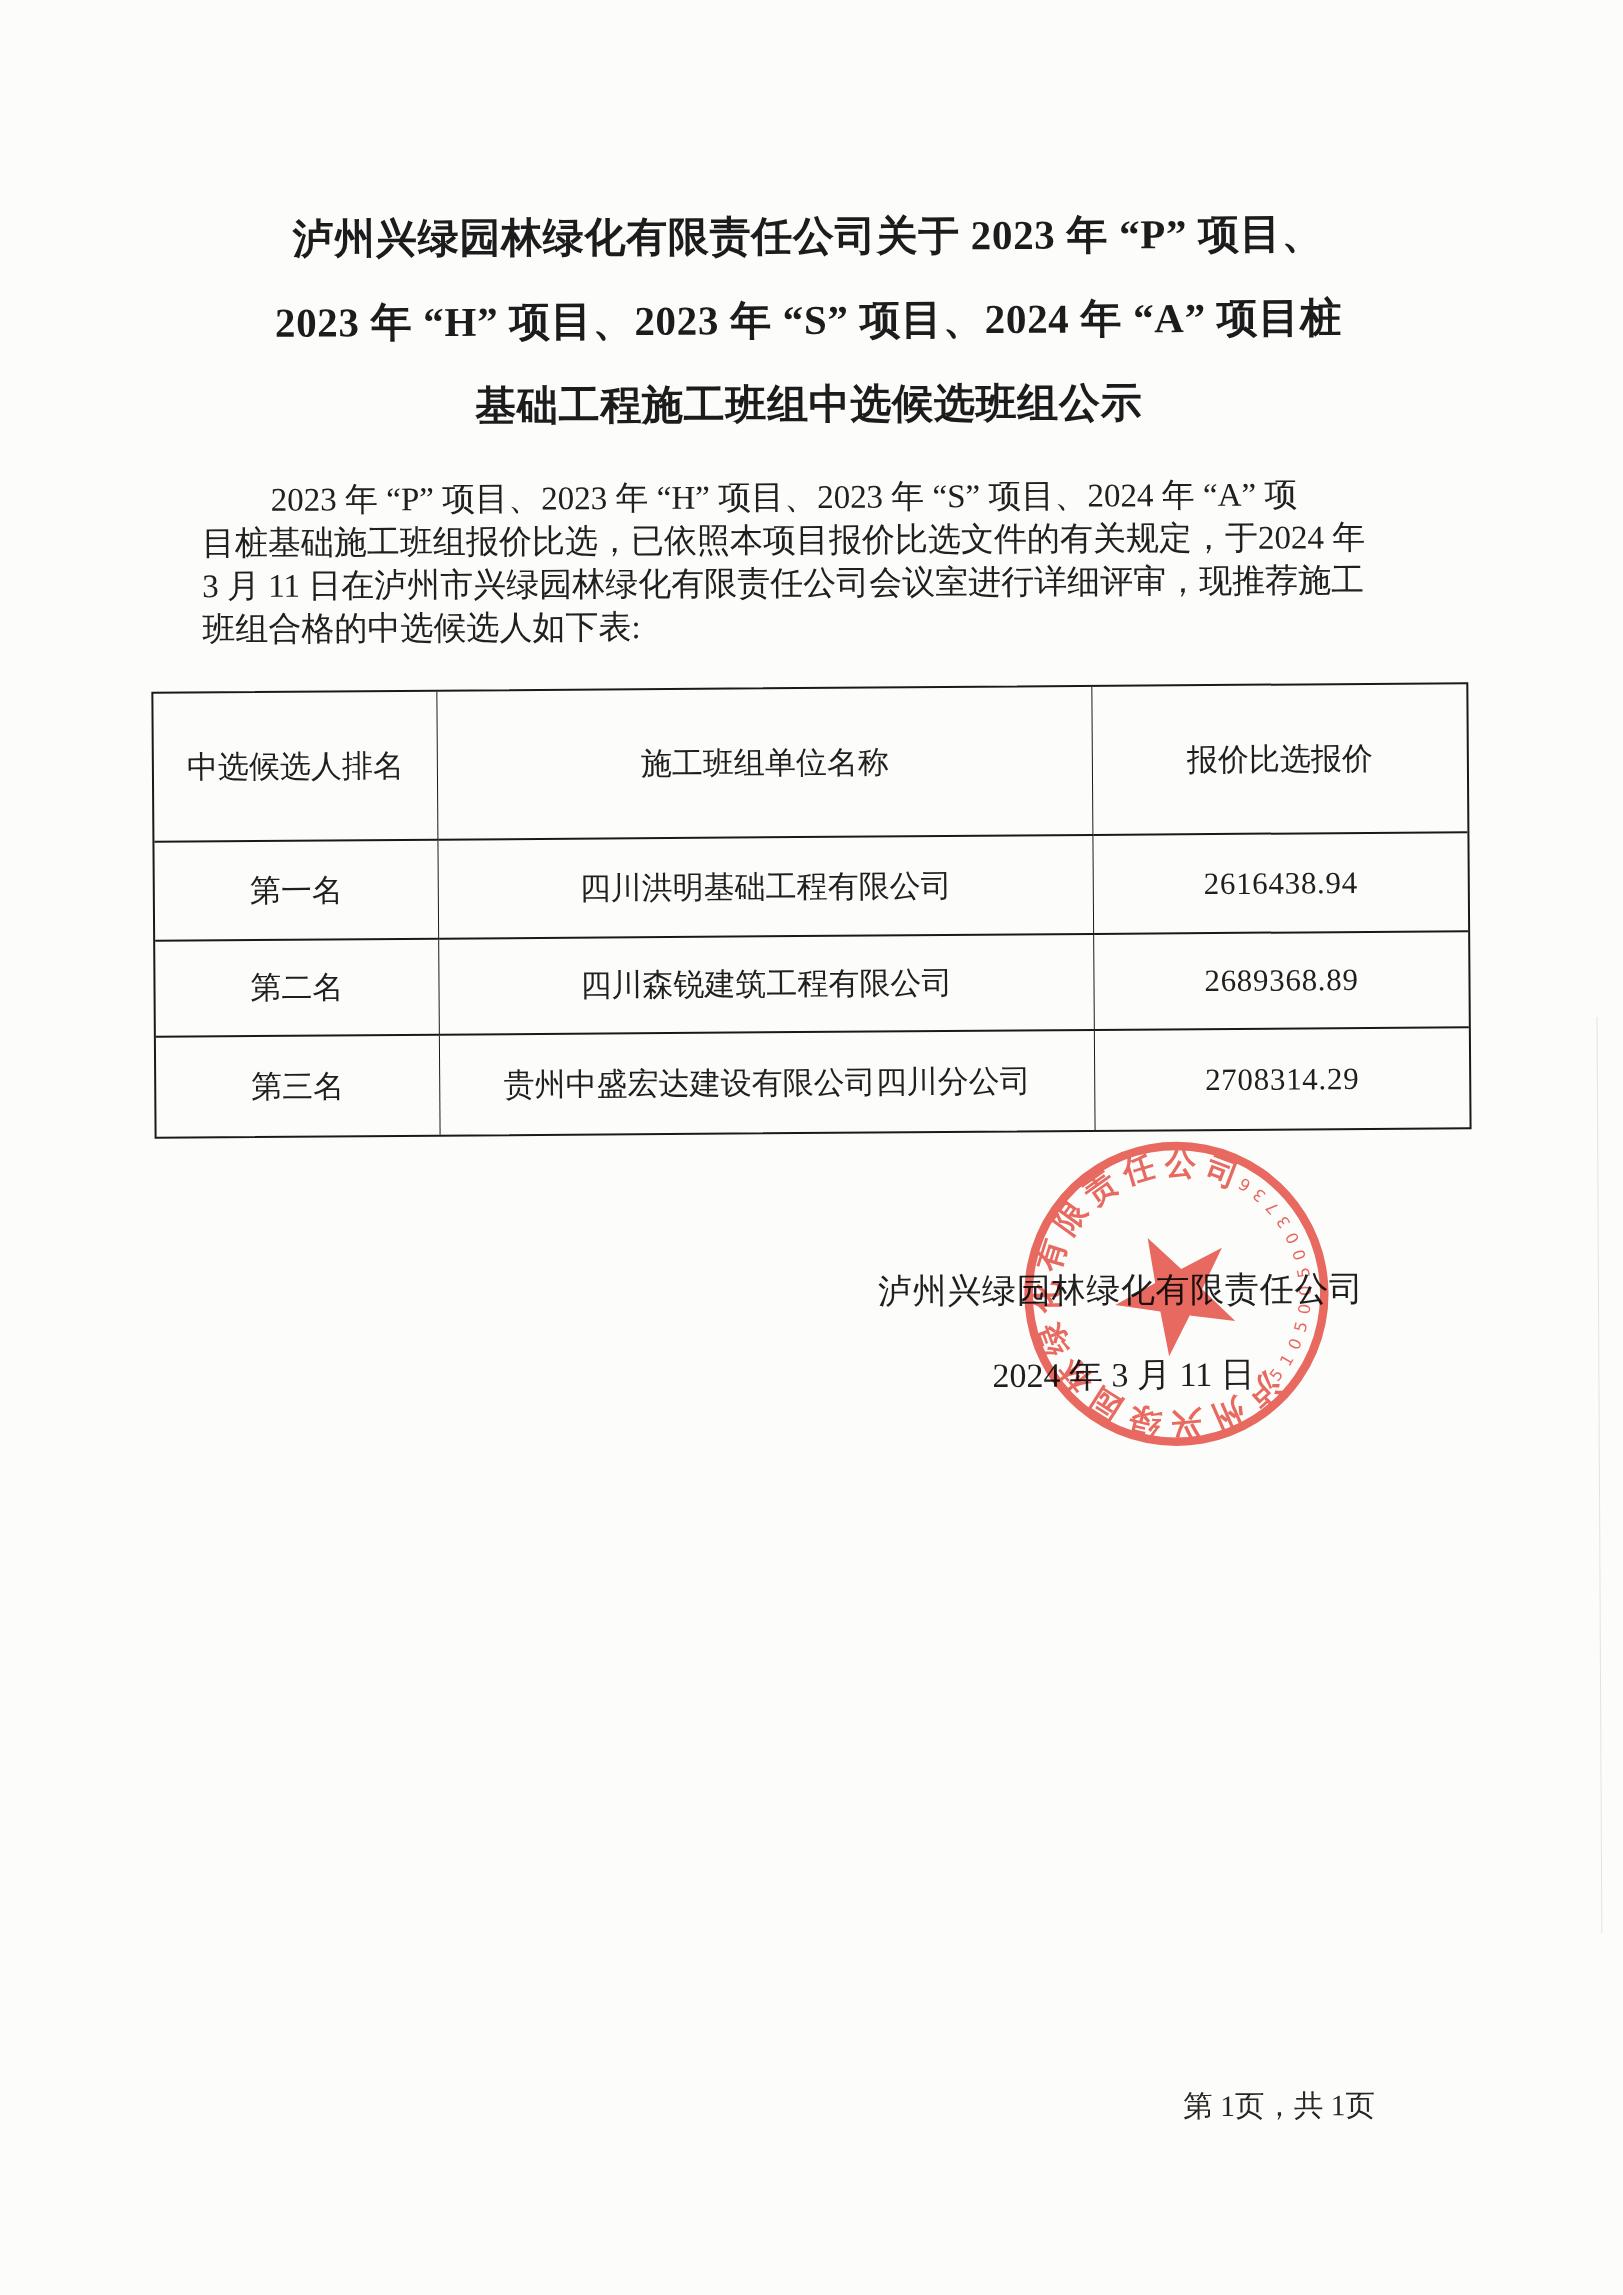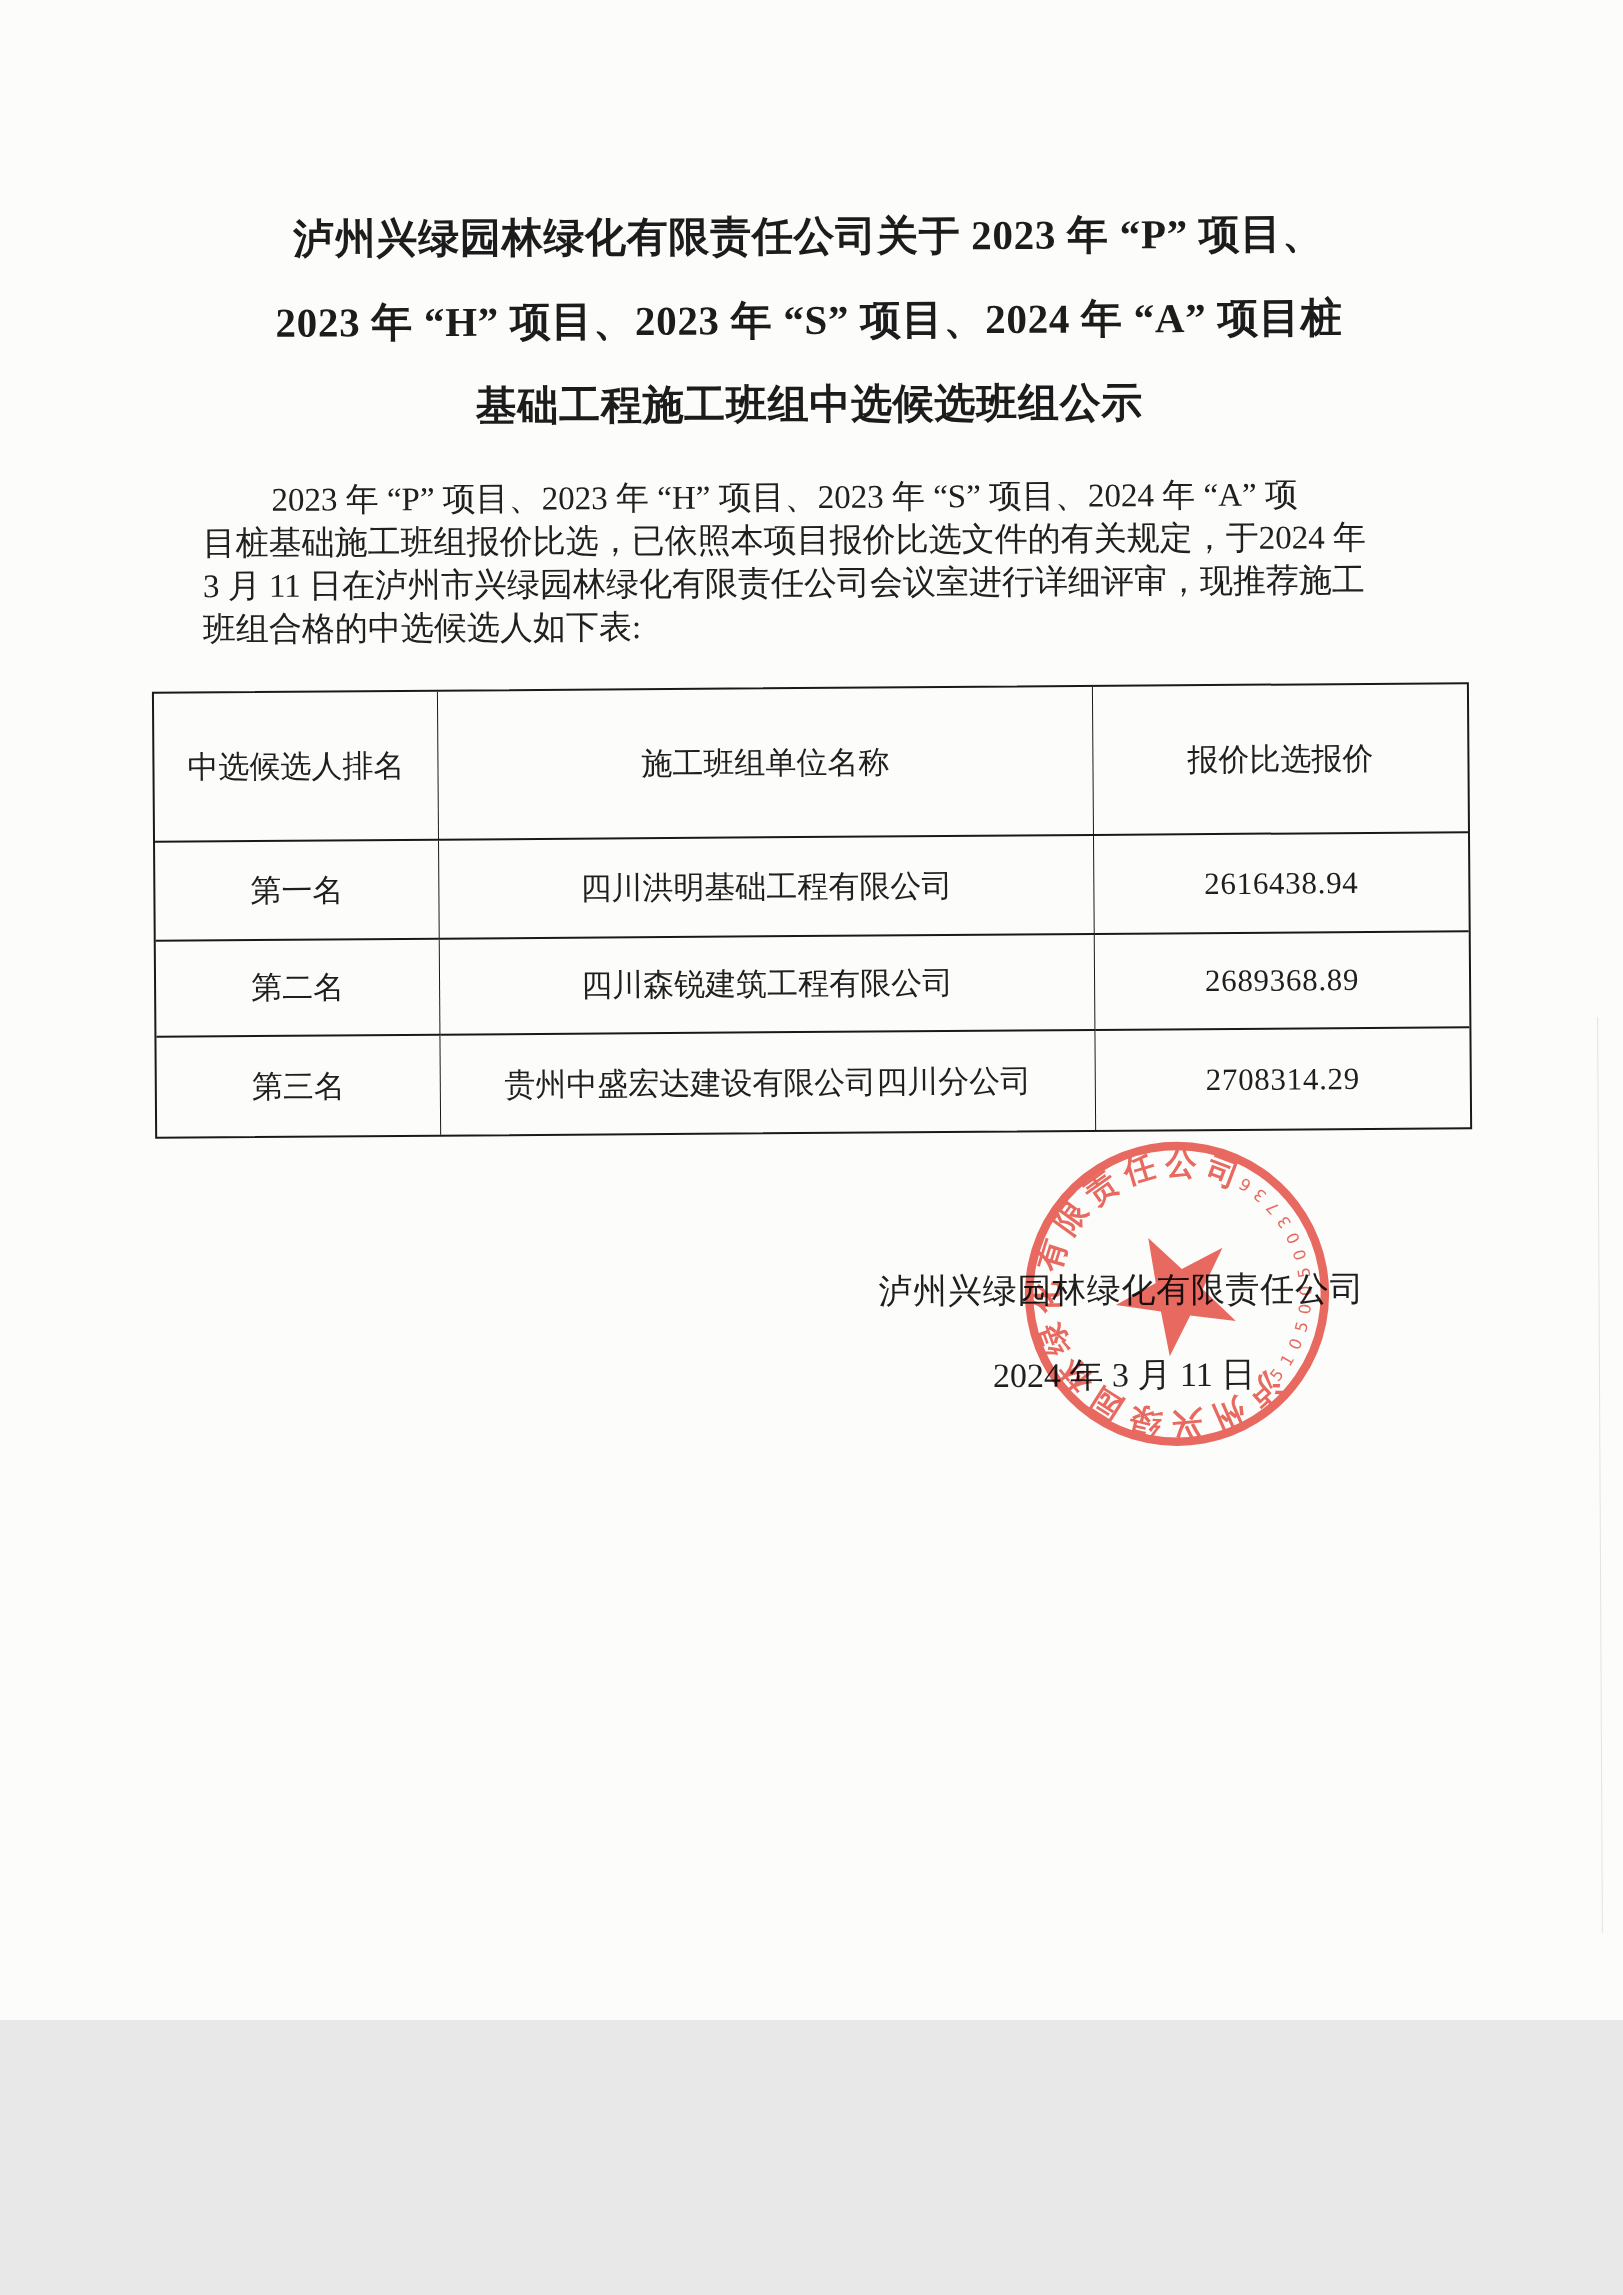--- a/index.html
+++ b/index.html
@@ -1,18 +1,18 @@
 <!DOCTYPE html>
 <html style="font-size:10.5px"><head>
 <meta charset="utf-8">
 <style>
   html,body{margin:0;padding:0;background:#e8e8e8;}
   .page{
     position:relative;
-    width:1623px;height:2020px;
+    width:1623px;height:2295px;
     margin:0 auto;
     background:#fcfcfa;
     overflow:hidden;
     font-family:"Liberation Serif","DejaVu Serif",serif;
     color:#1f1f1f;
   }
   .content{
     position:absolute;inset:0;
     transform:rotate(-0.3deg);
     transform-origin:50% 40%;

